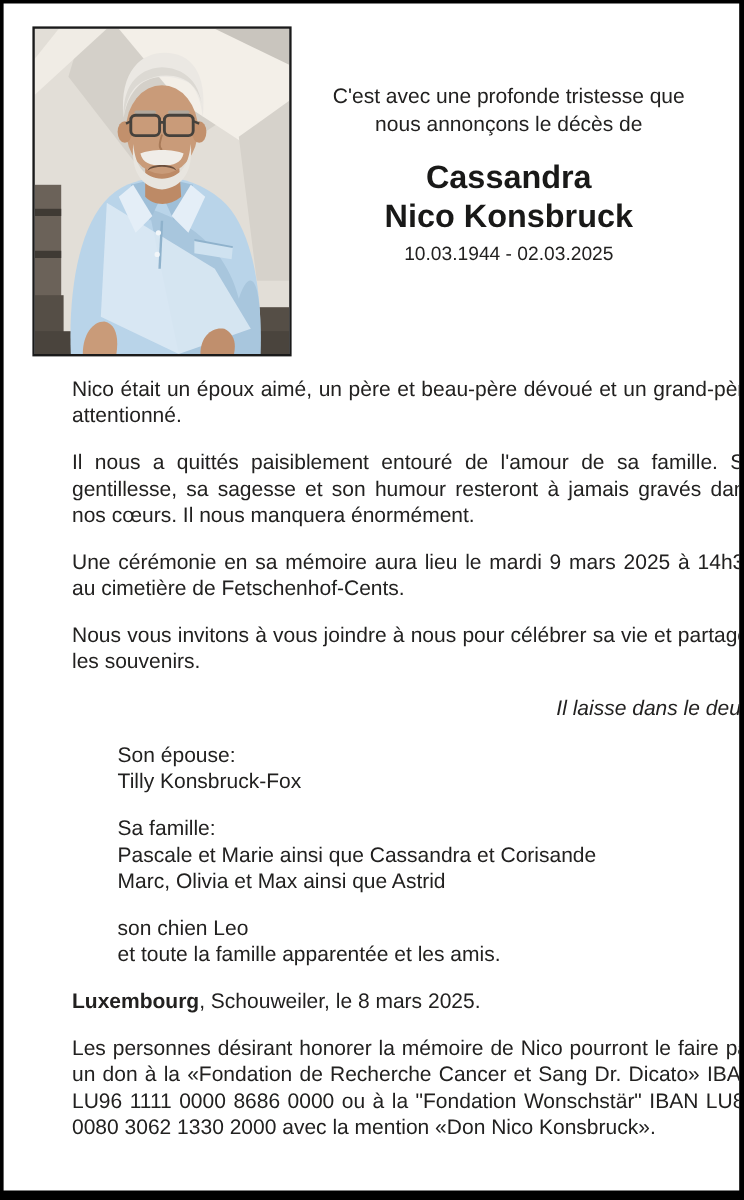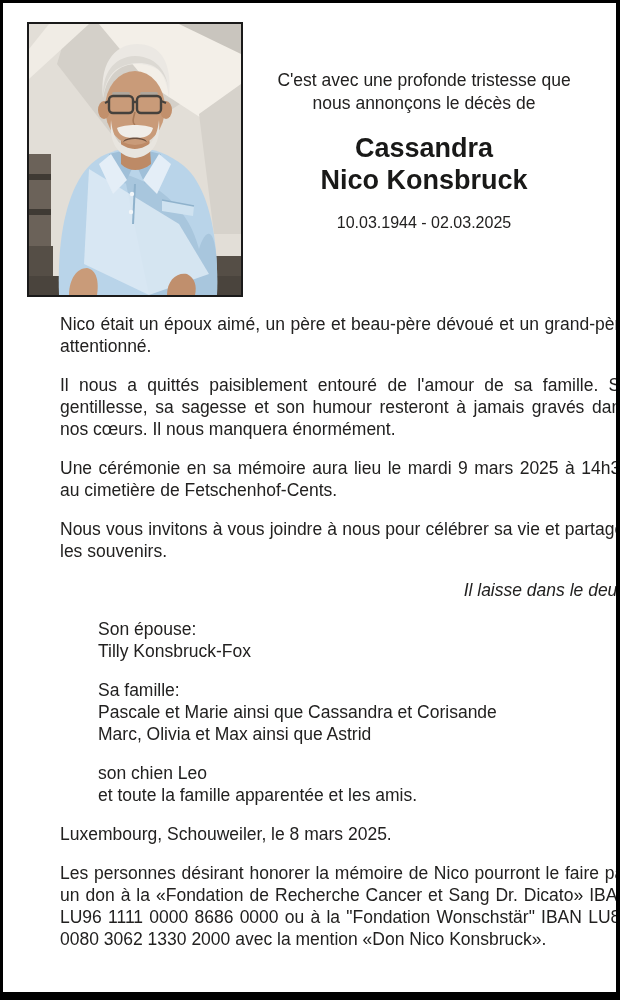--- a/index.html
+++ b/index.html
@@ -50,21 +50,21 @@
     font-weight: bold;
     color: #191918;
   }
   .deceased-name {
     font-size: 27px;
     line-height: 32px;
     font-weight: bold;
     color: #191918;
   }
   .life-dates {
-    margin-top: 17px;
+    margin-top: 7px;
     font-size: 16px;
     line-height: 20px;
     color: #222120;
   }
   .main-text {
     position: absolute;
     left: 25px;
     top: 310px;
     width: 570px;
     font-size: 17.5px;
@@ -79,21 +79,21 @@
   .para.no-justify { text-align: right; font-style: italic; }
   .survivor-group {
     margin: 0 0 17px 38px;
     text-align: left;
   }
   .survivor-group div { min-height: 22px; }
   .dateline {
     margin: 5px 0 17px 0;
     text-align: left;
   }
-  .dateline .bold { font-weight: normal; }
+  .dateline .bold { font-weight: bold; }
   .donation-para {
     margin: 0;
     text-align: justify;
   }
 </style>
 </head>
 <body>
 
 <div class="page">
 

